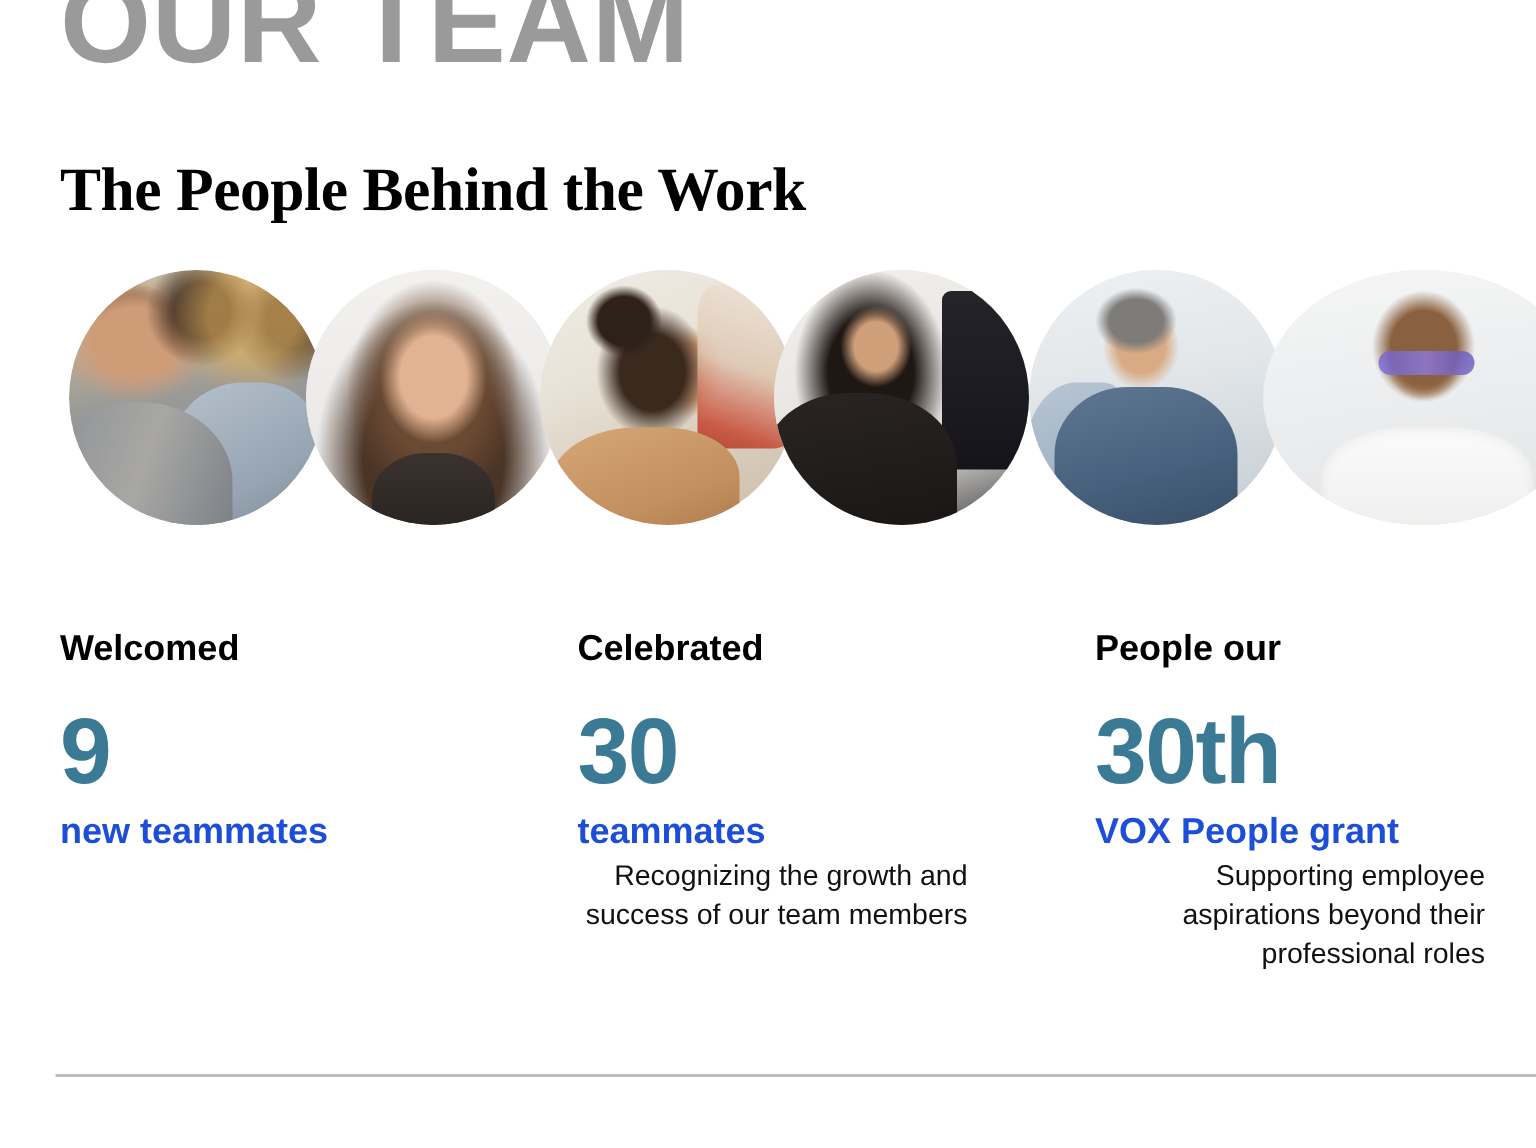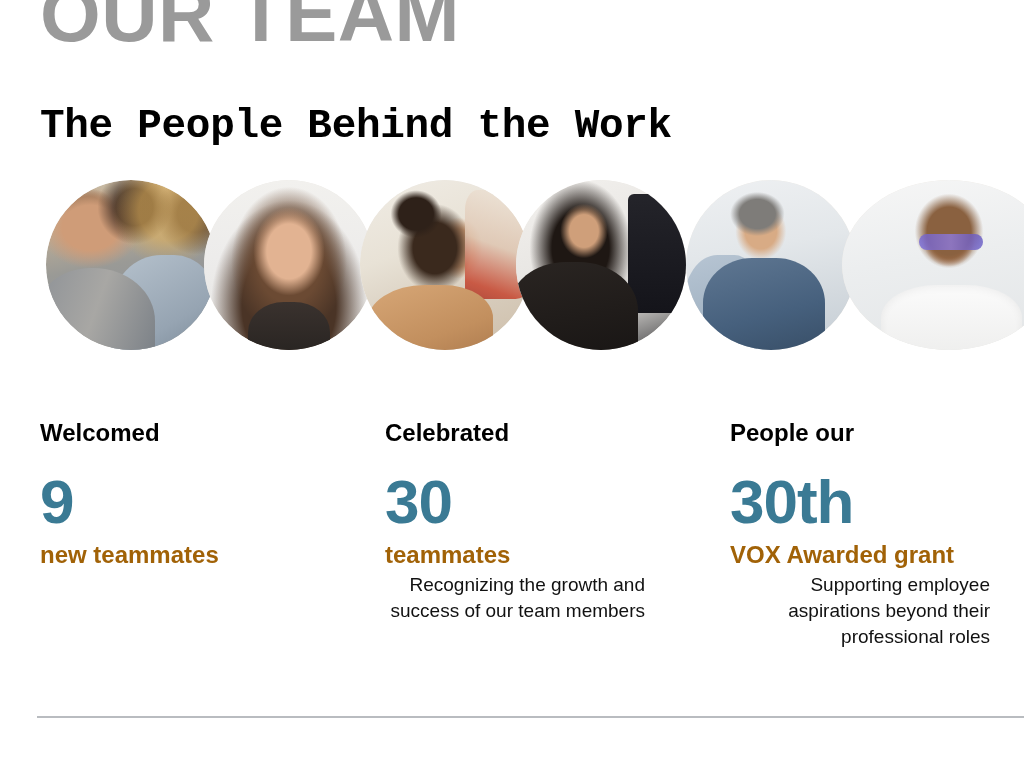--- a/index.html
+++ b/index.html
@@ -43,21 +43,21 @@
     white-space: nowrap;
     margin: 0;
   }
 
   
   .headline {
     position: absolute;
     left: 40px;
     top: 100px;
     margin: 0;
-    font-family: Liberation Mono, monospace;
+    font-family: Liberation Serif, serif;
     font-weight: bold;
     font-size: 41px;
     line-height: 52px;
     letter-spacing: -0.3px;
     color: #000000;
     white-space: nowrap;
   }
 
   
   .photo-strip {
@@ -254,21 +254,21 @@
     color: #3a7a94;
     margin: 0 0 4px 0;
     letter-spacing: -1px;
     white-space: nowrap;
   }
   .stat-label {
     font-family: "Liberation Sans", sans-serif;
     font-weight: bold;
     font-size: 24px;
     line-height: 30px;
-    color: #a16207;
+    color: #1d4ed8;
     margin: 0 0 2px 0;
     white-space: nowrap;
   }
   .stat-desc {
     font-family: "Liberation Sans", sans-serif;
     font-weight: normal;
     font-size: 19px;
     line-height: 26px;
     color: #111111;
     margin: 0;
@@ -330,21 +330,21 @@
     <div class="stat col-2">
       <div class="stat-eyebrow">Celebrated</div>
       <div class="stat-number">30</div>
       <div class="stat-label">teammates</div>
       <p class="stat-desc">Recognizing the growth and success of our team members</p>
     </div>
 
     <div class="stat col-3">
       <div class="stat-eyebrow">People our</div>
       <div class="stat-number">30th</div>
-      <div class="stat-label">VOX Awarded grant</div>
+      <div class="stat-label">VOX People grant</div>
       <p class="stat-desc">Supporting employee aspirations beyond their professional roles</p>
     </div>
 
   </div>
 
   <div class="divider"></div>
 
 </div>
 
 </body></html>

